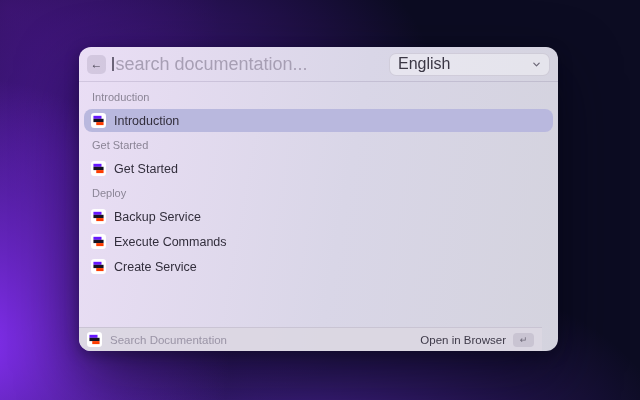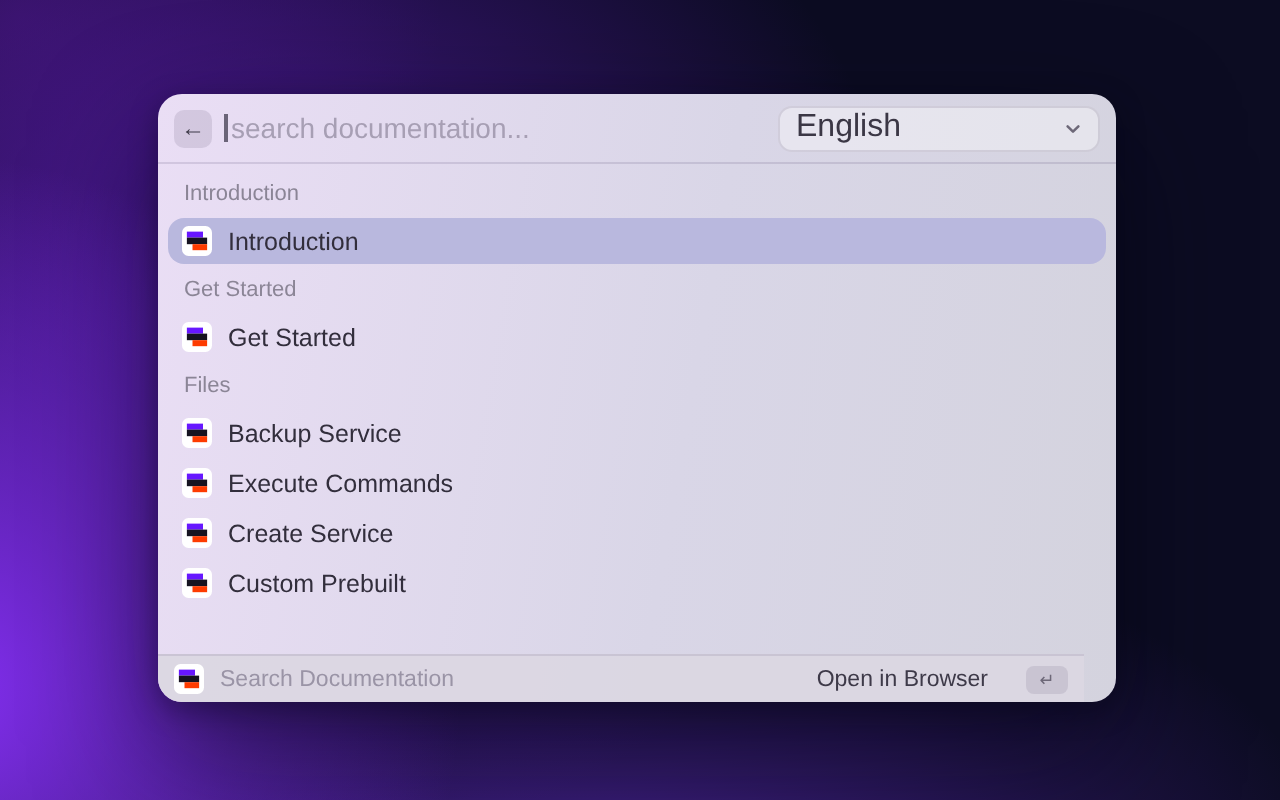--- a/index.html
+++ b/index.html
@@ -25,21 +25,21 @@
   }
   .back-btn{
     width:19px;height:19px;border:none;border-radius:5px;flex:0 0 auto;
     background:rgba(80,70,100,.14);color:#3f3b49;font-size:12px;line-height:19px;
     padding:0;text-align:center;cursor:pointer;margin-right:6px;
     font-family:"Liberation Sans", sans-serif;
   }
   .caret{width:1.5px;height:14px;background:#6b6478;flex:0 0 auto;}
   .search-input{
     flex:1 1 auto;min-width:0;background:transparent;border:none;outline:none;
-    font-size:14px;color:#3b3745;padding:0 6px 0 2px;
+    font-size:18px;color:#3b3745;padding:0 6px 0 2px;
     font-family:"Liberation Sans", sans-serif;
   }
   .search-input::placeholder{color:#a79fb4;opacity:1;}
   .lang-select{
     margin-left:auto;flex:0 0 auto;width:143px;height:21px;
     display:flex;align-items:center;justify-content:space-between;
     padding:0 8px;border-radius:7px;cursor:pointer;
     background:rgba(255,255,255,.38);border:1px solid rgba(70,60,95,.14);
     font-size:16px;color:#3b3745;
   }
@@ -57,21 +57,21 @@
   .row-icon{width:15px;height:15px;display:inline-flex;flex:0 0 auto;}
   .row-label{font-size:12.5px;color:#322e3c;}
   .modal-footer{
     position:absolute;left:0;right:16px;bottom:0;height:23px;
     display:flex;align-items:center;padding:0 8px;gap:8px;
     background:rgba(219,215,226,.92);
     border-top:1px solid rgba(100,90,125,.15);
   }
   .footer-label{font-size:11.5px;color:#9a94a6;}
   .footer-right{
-    margin-left:auto;display:flex;align-items:center;gap:19px;cursor:pointer;
+    margin-left:auto;display:flex;align-items:center;gap:7px;cursor:pointer;
   }
   .footer-action{font-size:11.5px;color:#3e3a49;}
   .key{
     display:inline-block;min-width:17px;height:14px;line-height:14px;text-align:center;
     background:rgba(120,110,140,.18);border-radius:4px;font-size:9px;color:#6d6878;
     padding:0 2px;
   }
   .lp{fill:var(--logo-purple,#6717ff);} .lk{fill:var(--logo-black,#151320);} .lr{fill:var(--logo-red,#fd3b00);}
 </style>
 </head>
@@ -123,21 +123,21 @@
         <rect x="2.6" y="6.2" width="10.8" height="3.5" class="lk"></rect>
         <rect x="5.6" y="9.7" width="7.8" height="3.2" class="lr"></rect>
       </svg>
     </span>
     <span class="row-label">Get Started</span>
   </div>
 </div>
   </div>
 
   <div class="section">
-    <div class="section-label">Files</div>
+    <div class="section-label">Deploy</div>
     <div class="section-items">
   <div class="row">
     <span class="row-icon">
       <svg viewBox="0 0 16 16" width="15" height="15">
         <rect width="16" height="16" rx="3.5" fill="#ffffff"></rect>
         <rect x="2.6" y="3" width="8.6" height="3.2" class="lp"></rect>
         <rect x="2.6" y="6.2" width="10.8" height="3.5" class="lk"></rect>
         <rect x="5.6" y="9.7" width="7.8" height="3.2" class="lr"></rect>
       </svg>
     </span>
@@ -162,31 +162,20 @@
       <svg viewBox="0 0 16 16" width="15" height="15">
         <rect width="16" height="16" rx="3.5" fill="#ffffff"></rect>
         <rect x="2.6" y="3" width="8.6" height="3.2" class="lp"></rect>
         <rect x="2.6" y="6.2" width="10.8" height="3.5" class="lk"></rect>
         <rect x="5.6" y="9.7" width="7.8" height="3.2" class="lr"></rect>
       </svg>
     </span>
     <span class="row-label">Create Service</span>
   </div>
 
-  <div class="row">
-    <span class="row-icon">
-      <svg viewBox="0 0 16 16" width="15" height="15">
-        <rect width="16" height="16" rx="3.5" fill="#ffffff"></rect>
-        <rect x="2.6" y="3" width="8.6" height="3.2" class="lp"></rect>
-        <rect x="2.6" y="6.2" width="10.8" height="3.5" class="lk"></rect>
-        <rect x="5.6" y="9.7" width="7.8" height="3.2" class="lr"></rect>
-      </svg>
-    </span>
-    <span class="row-label">Custom Prebuilt</span>
-  </div>
 </div>
   </div>
 </div>
 
     <div class="modal-footer">
       <span class="row-icon">
         <svg viewBox="0 0 16 16" width="15" height="15">
           <rect width="16" height="16" rx="3.5" fill="#ffffff"></rect>
           <rect x="2.6" y="3" width="8.6" height="3.2" class="lp"></rect>
           <rect x="2.6" y="6.2" width="10.8" height="3.5" class="lk"></rect>

